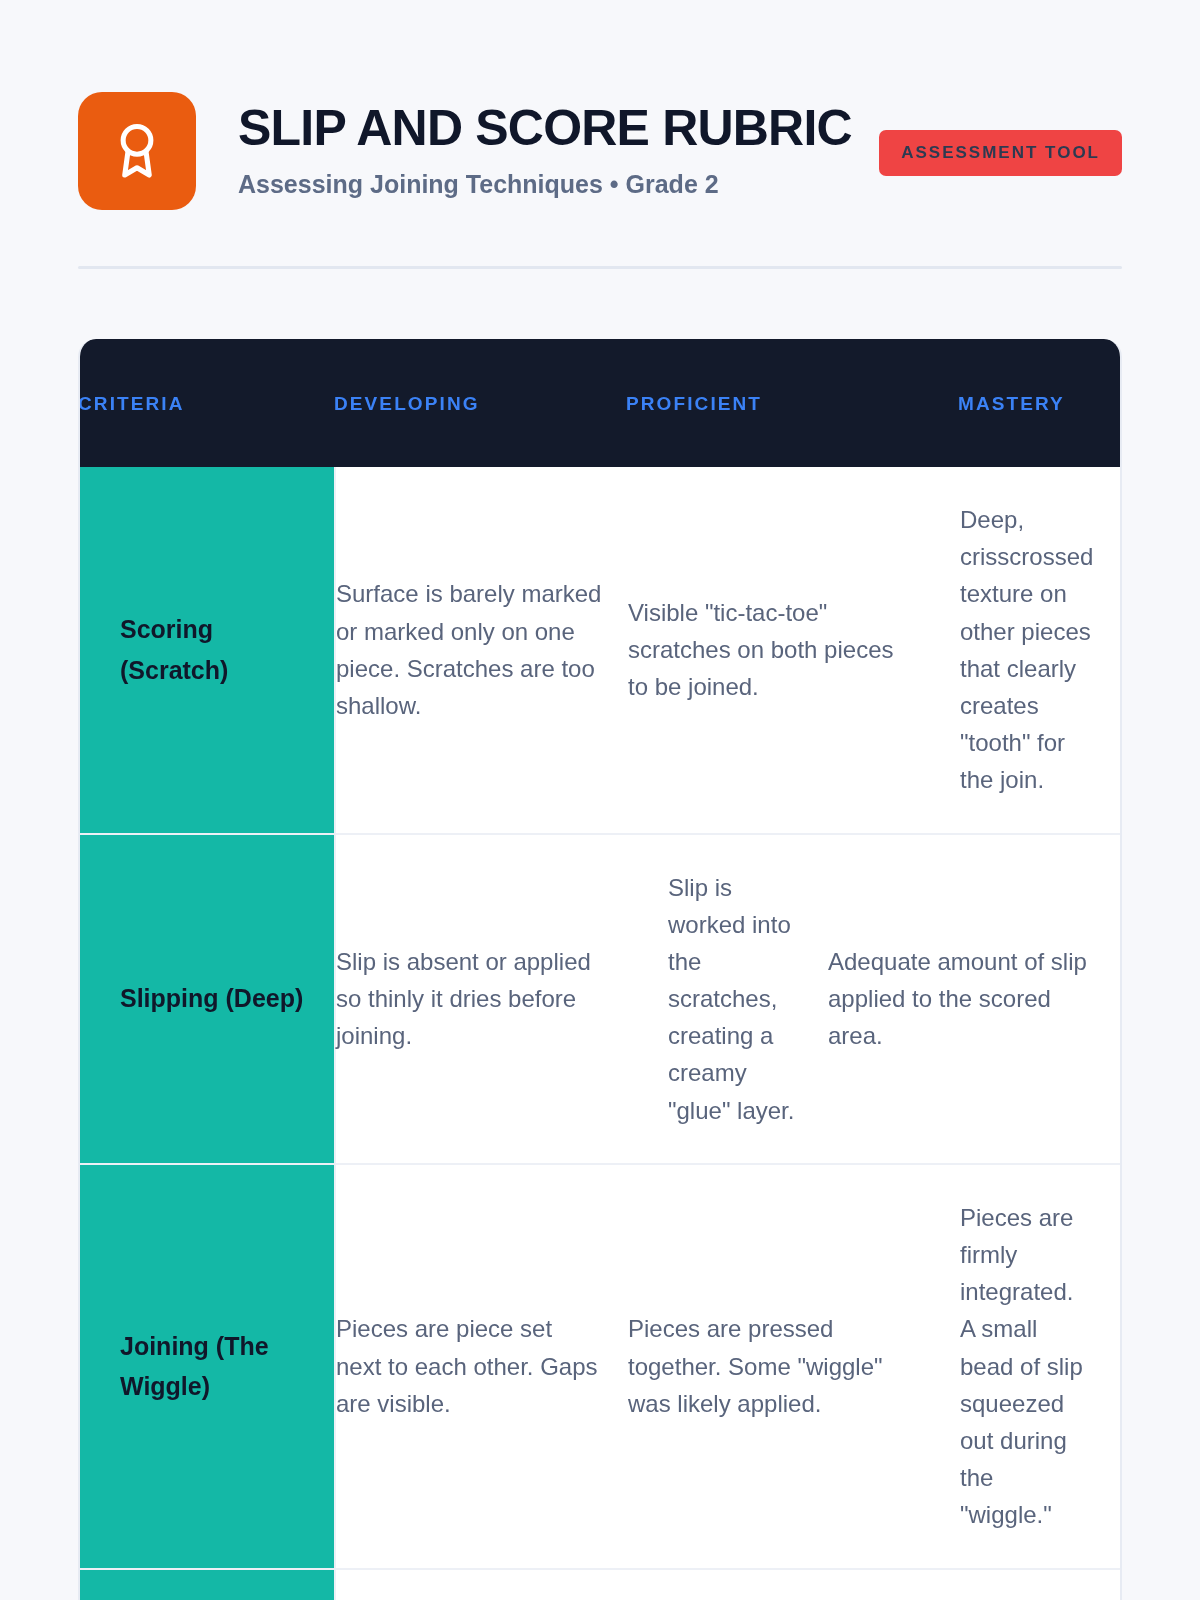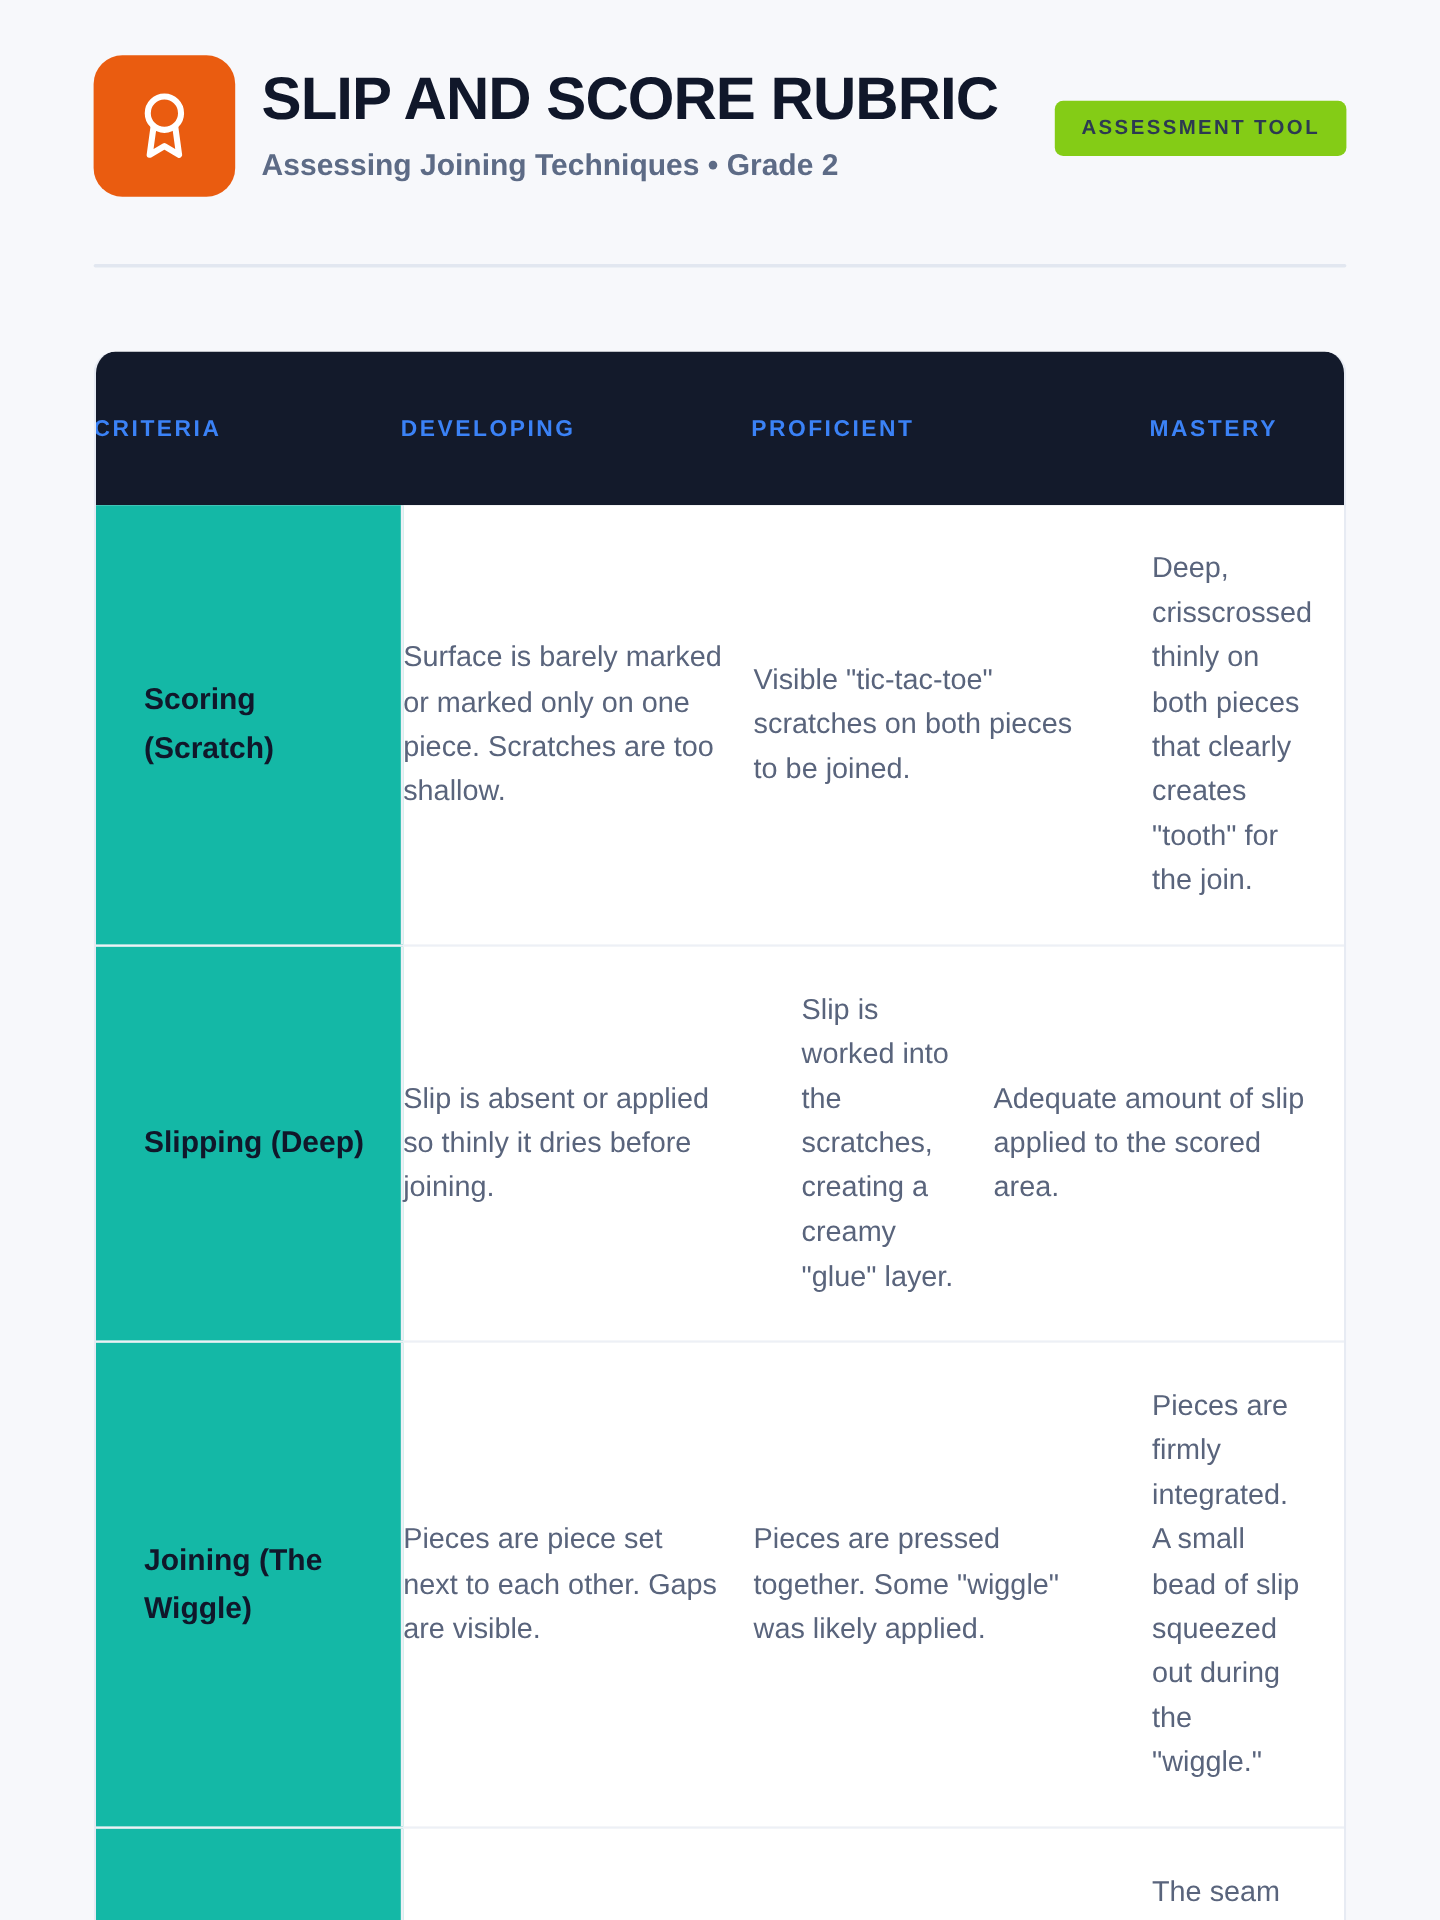--- a/index.html
+++ b/index.html
@@ -21,22 +21,22 @@
     height: 1600px;
     box-sizing: border-box;
     padding: 0 78px;
     position: relative;
   }
 
   
   .header {
     display: flex;
     align-items: flex-start;
-    padding-top: 46px;
-    gap: 22px;
+    padding-top: 92px;
+    gap: 42px;
   }
   .brand-mark {
     width: 118px;
     height: 118px;
     flex: 0 0 118px;
     border-radius: 24px;
     background: #ea5c10;
     display: flex;
     align-items: center;
     justify-content: center;
@@ -65,21 +65,21 @@
     color: #5d6b86;
     white-space: nowrap;
   }
 
   .badge-wrap {
     flex: 0 0 auto;
     padding-top: 38px;
   }
   .badge {
     display: inline-block;
-    background: #84cc16;
+    background: #ef4444;
     color: #2c3a51;
     font-size: 17px;
     font-weight: 700;
     letter-spacing: 2.0px;
     padding: 13px 22px;
     border-radius: 7px;
     white-space: nowrap;
   }
 
   .header-rule {
@@ -196,21 +196,21 @@
       <div class="cell col-criteria">
         <span class="criteria-label">Scoring (Scratch)</span>
       </div>
       <div class="cell col-level">
         <span class="level-text">Surface is barely marked or marked only on one piece. Scratches are too shallow.</span>
       </div>
       <div class="cell col-level">
         <span class="level-text">Visible "tic-tac-toe" scratches on both pieces to be joined.</span>
       </div>
       <div class="cell col-level last">
-        <span class="level-text">Deep, crisscrossed thinly on both pieces that clearly creates "tooth" for the join.</span>
+        <span class="level-text">Deep, crisscrossed texture on other pieces that clearly creates "tooth" for the join.</span>
       </div>
     </div>
 
     <div class="rubric-row">
       <div class="cell col-criteria">
         <span class="criteria-label">Slipping (Deep)</span>
       </div>
       <div class="cell col-level">
         <span class="level-text">Slip is absent or applied so thinly it dries before joining.</span>
       </div>

